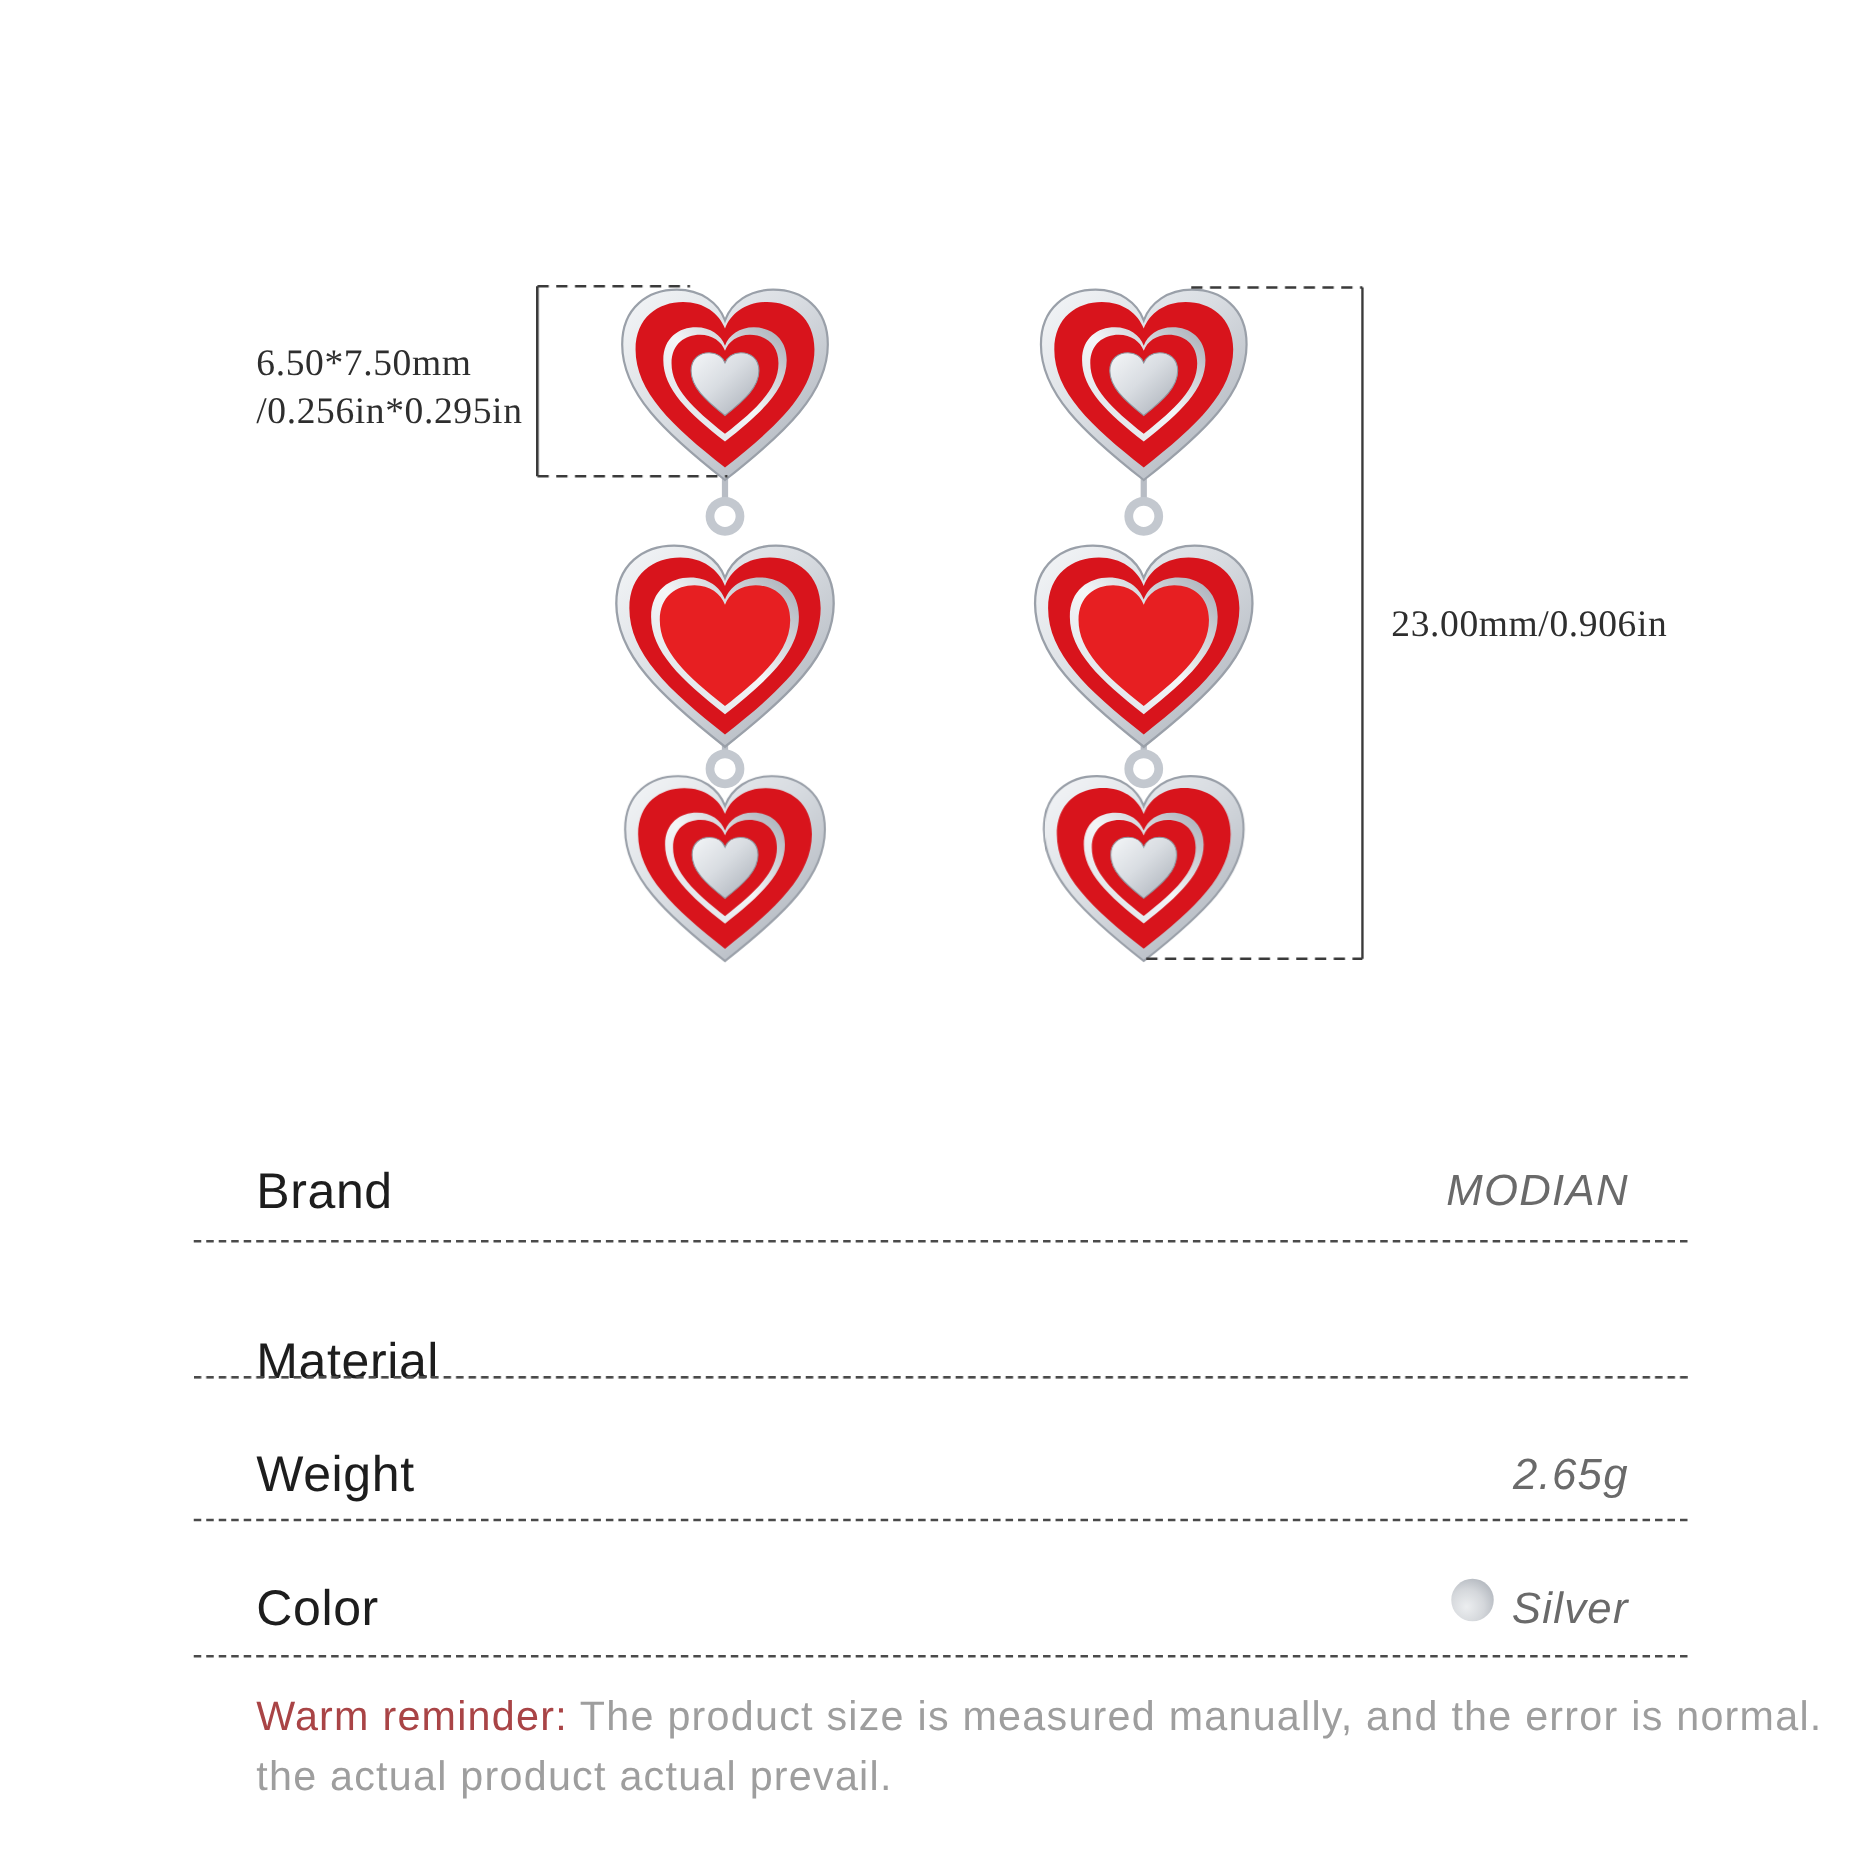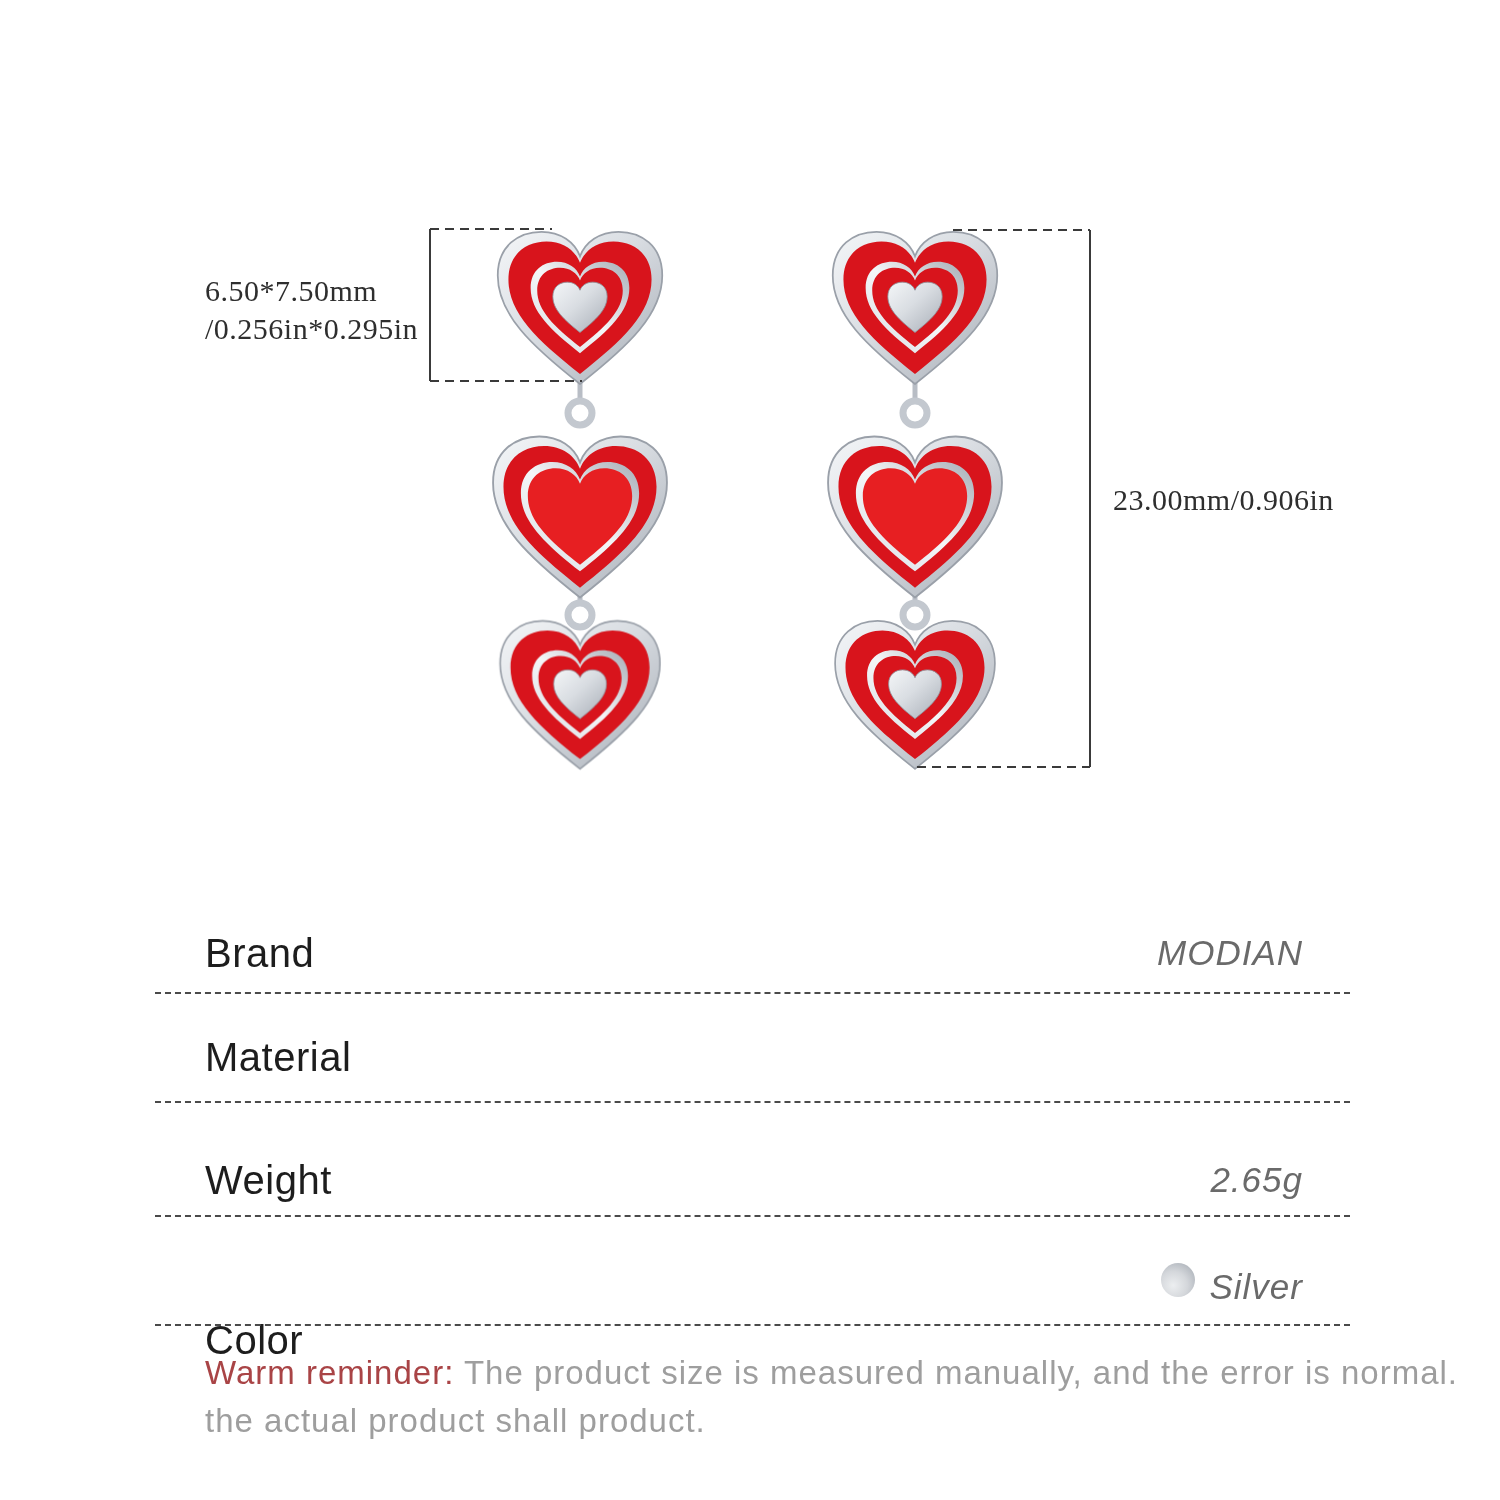--- a/index.html
+++ b/index.html
@@ -188,34 +188,34 @@
     <div>/0.256in*0.295in</div>
   </div>
   <div class="dim-label length">23.00mm/0.906in</div>
 
   <div class="spec-label" style="top:929px">Brand</div>
   <div class="spec-value" style="top:929px">
     <span>MODIAN</span>
   </div>
   <div class="divider" style="top:992px"></div>
 
-  <div class="spec-label" style="top:1033px">Material</div>
+  <div class="spec-label" style="top:1065px">Material</div>
   <div class="divider" style="top:1101px"></div>
 
   <div class="spec-label" style="top:1156px">Weight</div>
   <div class="spec-value" style="top:1156px">
     <span>2.65g</span>
   </div>
   <div class="divider" style="top:1215px"></div>
 
-  <div class="spec-label" style="top:1316px">Color</div>
+  <div class="spec-label" style="top:1263px">Color</div>
   <div class="spec-value" style="top:1263px">
     <span class="swatch"></span>
     <span>Silver</span>
   </div>
   <div class="divider" style="top:1324px"></div>
 
   <div class="reminder-line" style="top:1352px">
     <span class="prefix">Warm reminder:</span><span> The product size is measured manually, and the error is normal.</span>
   </div>
-  <div class="reminder-line" style="top:1400px">the actual product shall product.</div>
+  <div class="reminder-line" style="top:1400px">the actual product actual prevail.</div>
 
 </div>
 
 </body></html>

